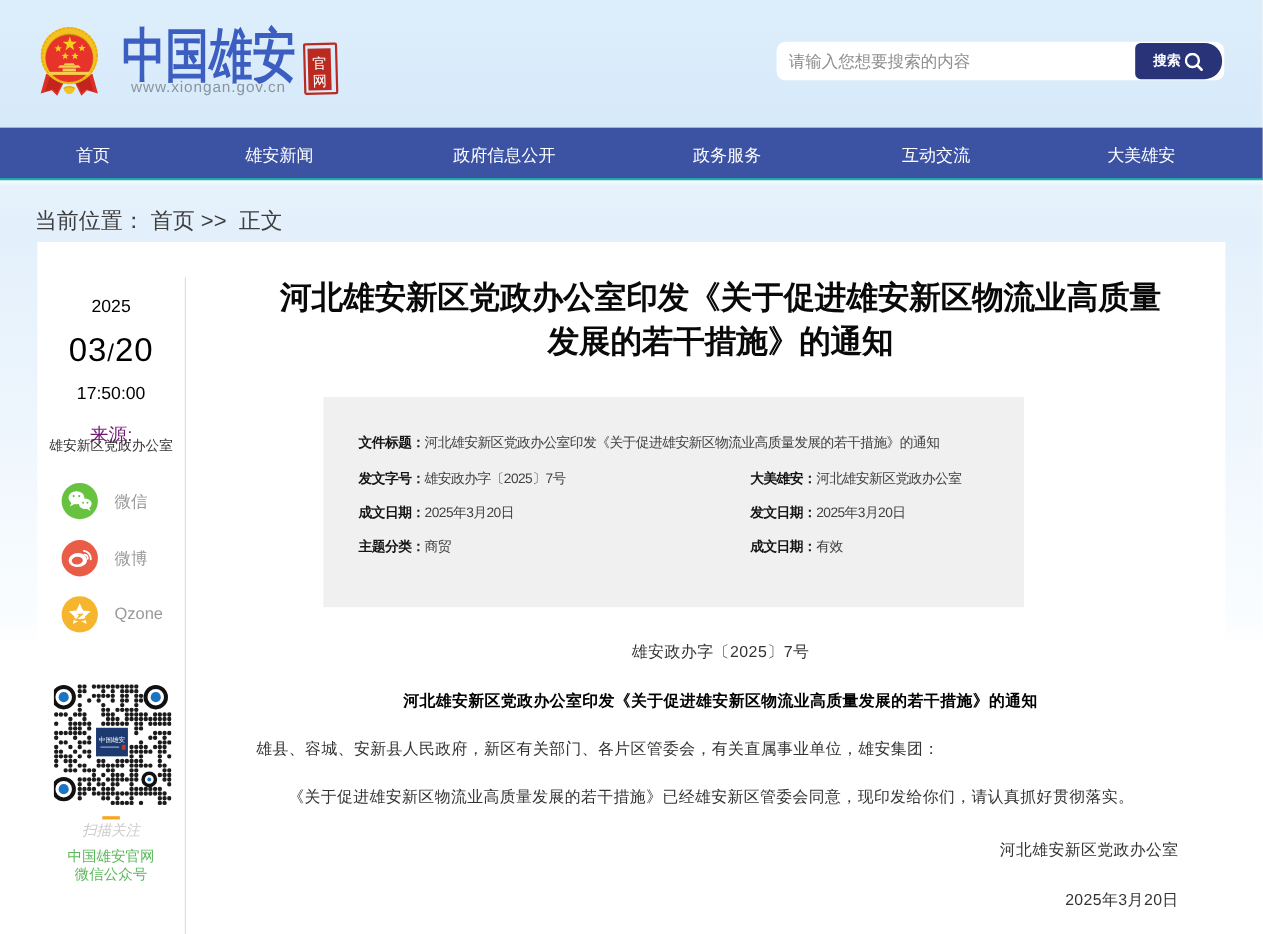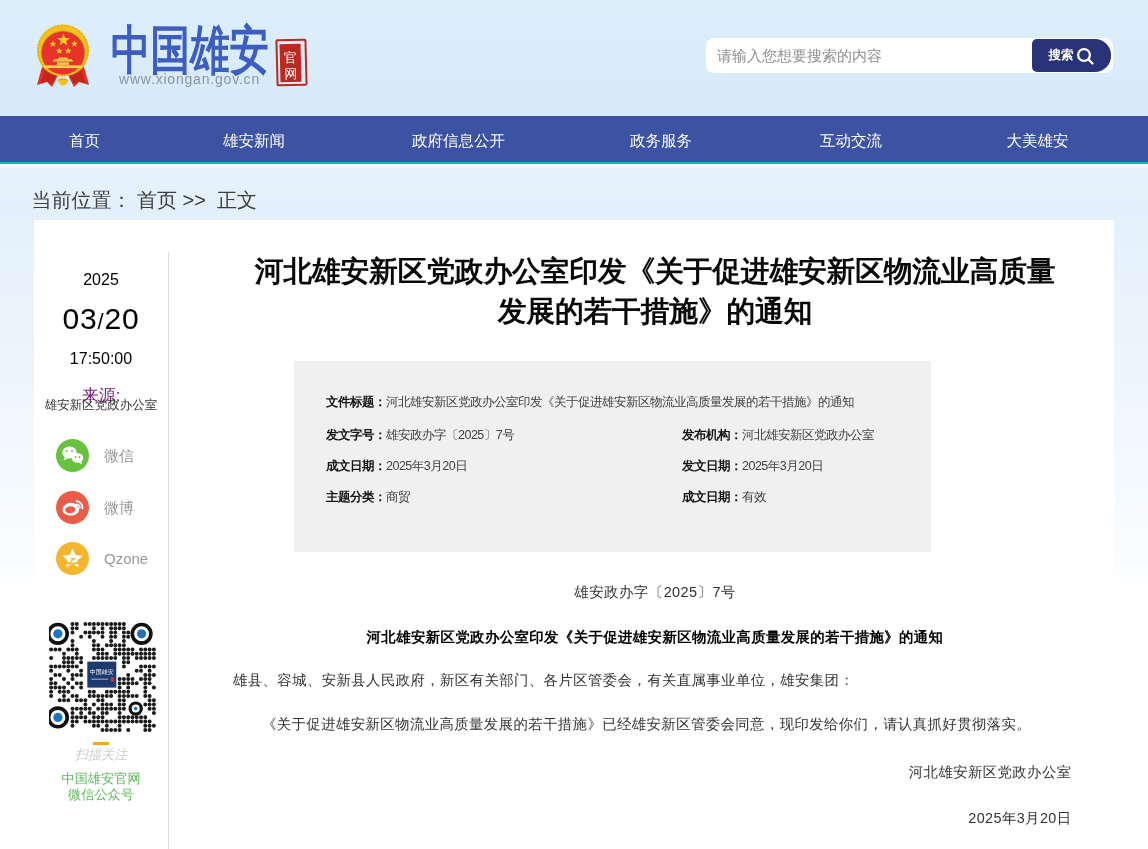--- a/index.html
+++ b/index.html
@@ -151,21 +151,21 @@
       </svg></div>
   <div class="abs" style="left:59px;top:521.5px;width:16px;height:3px;background:#f5a623"></div>
   <div class="s-c" style="top:525.5px;font-size:13.2px;color:#ccc;font-style:italic">扫描关注</div>
   <div class="s-c" style="top:549.5px;font-size:13.2px;color:#5cb85c">中国雄安官网</div>
   <div class="s-c" style="top:565.5px;font-size:13.2px;color:#5cb85c">微信公众号</div>
 
   <div id="title">河北雄安新区党政办公室印发《关于促进雄安新区物流业高质量<br>发展的若干措施》的通知</div>
   <div id="infobox">
     <div class="ib-row" style="left:32px;top:33px"><b>文件标题：</b>河北雄安新区党政办公室印发《关于促进雄安新区物流业高质量发展的若干措施》的通知</div>
     <div class="ib-row" style="left:32px;top:66px"><b>发文字号：</b>雄安政办字〔2025〕7号</div>
-    <div class="ib-row" style="left:388px;top:66px"><b>发布机构：</b>河北雄安新区党政办公室</div>
+    <div class="ib-row" style="left:388px;top:66px"><b>大美雄安：</b>河北雄安新区党政办公室</div>
     <div class="ib-row" style="left:32px;top:97px"><b>成文日期：</b>2025年3月20日</div>
     <div class="ib-row" style="left:388px;top:97px"><b>发文日期：</b>2025年3月20日</div>
     <div class="ib-row" style="left:32px;top:128px"><b>主题分类：</b>商贸</div>
     <div class="ib-row" style="left:388px;top:128px"><b>成文日期：</b>有效</div>
   </div>
   <div class="p cx" style="left:621px;top:362.5px;font-size:14.5px">雄安政办字〔2025〕7号</div>
   <div class="p cx" style="left:621px;top:408.1px;font-weight:bold;color:#000">河北雄安新区党政办公室印发《关于促进雄安新区物流业高质量发展的若干措施》的通知</div>
   <div class="p" style="left:199px;top:450.8px">雄县、容城、安新县人民政府，新区有关部门、各片区管委会，有关直属事业单位，雄安集团：</div>
   <div class="p" style="left:228px;top:495px">《关于促进雄安新区物流业高质量发展的若干措施》已经雄安新区管委会同意，现印发给你们，请认真抓好贯彻落实。</div>
   <div class="p" style="right:42.5px;top:543.4px">河北雄安新区党政办公室</div>

